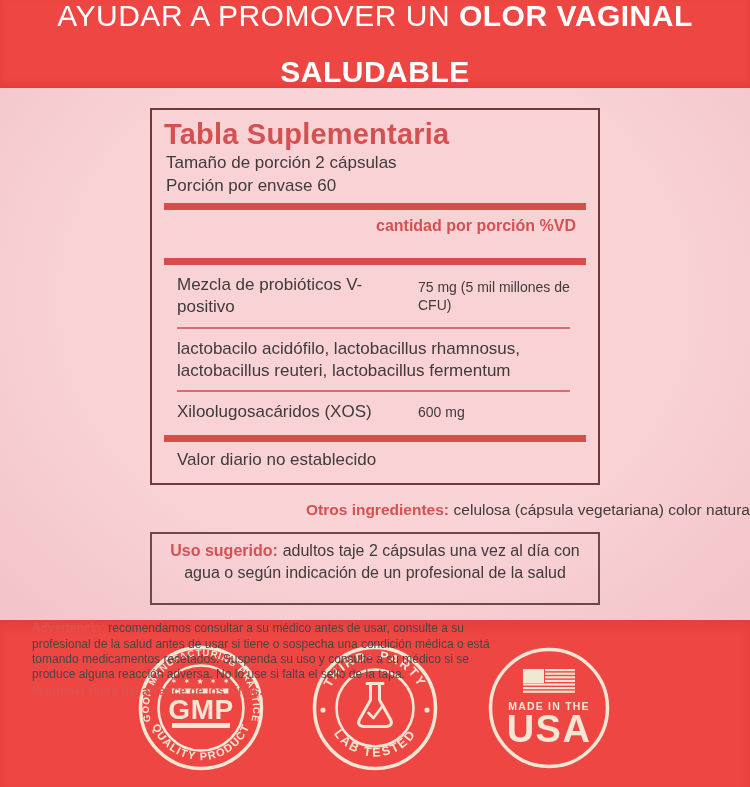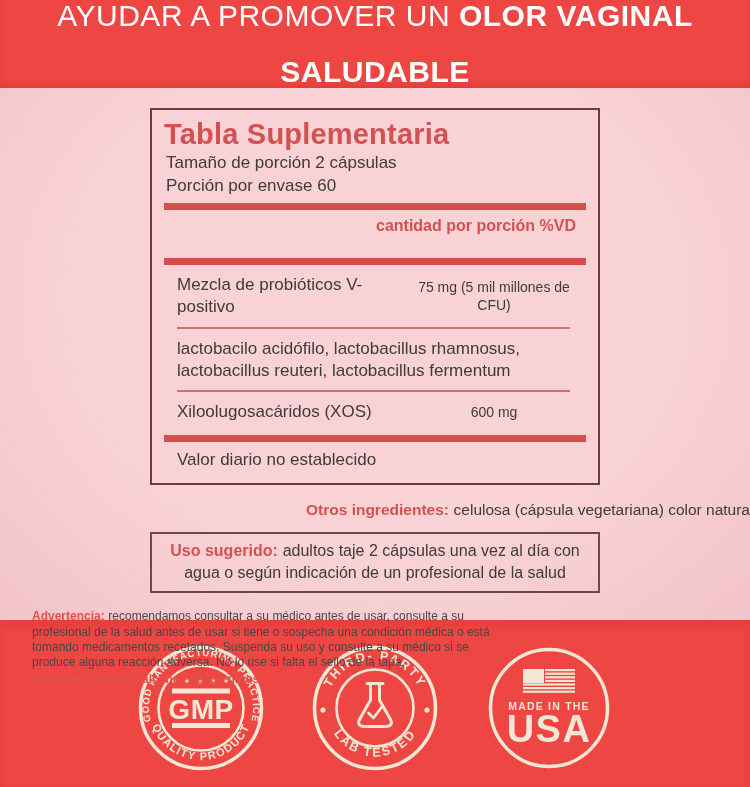--- a/index.html
+++ b/index.html
@@ -33,30 +33,30 @@
   .serving{margin:2px 0 0 14px;font-size:17px;color:#403a3a;line-height:1.22;}
   .bar{height:7px;background:#d64e4b;margin:7px 12px;}
   .bar.mid{margin-top:6px;margin-bottom:0;}
   .amount-header{
     margin:7px 22px 23px 22px;text-align:right;
     font-size:16px;font-weight:700;color:#d45151;
   }
   .rows{padding:0 28px 0 25px;}
   .row{display:flex;justify-content:space-between;align-items:center;padding:9px 0;}
   .row .name{font-size:17px;color:#403a3a;line-height:1.28;}
-  .row .amt{font-size:14px;color:#403a3a;text-align:center;width:152px;line-height:1.3;flex:none;}
+  .row .amt{font-size:14px;color:#403a3a;text-align:left;width:152px;line-height:1.3;flex:none;}
   .thin-div{height:2px;background:#d07070;}
   .footnote{margin:8px 25px 13px 25px;font-size:17px;color:#403a3a;}
   .otros{
     margin-top:16px;text-align:right;font-size:15.5px;color:#403a3a;white-space:nowrap;
   }
   .red-label{font-weight:700;color:#d45151;margin-right:0.3em;}
   .uso-box{
     width:414px;margin:13px auto 16px auto;border:2px solid #6d4a4a;
-    padding:6px 16px 8px 16px;text-align:center;font-size:16px;color:#403a3a;line-height:1.35;
+    padding:6px 16px 20px 16px;text-align:center;font-size:16px;color:#403a3a;line-height:1.35;
     background:transparent;
   }
   .warning{
     width:465px;margin:13px auto 0 auto;font-size:12px;line-height:1.28;color:#4c4545;
   }
   .warning .wlabel{font-weight:700;color:#e0514d;margin-right:0.3em;}
   .warning .keep{font-weight:700;color:#e0514d;margin-top:1px;}
   
   .banner-bottom{
     height:167px;background:#ee4642;

